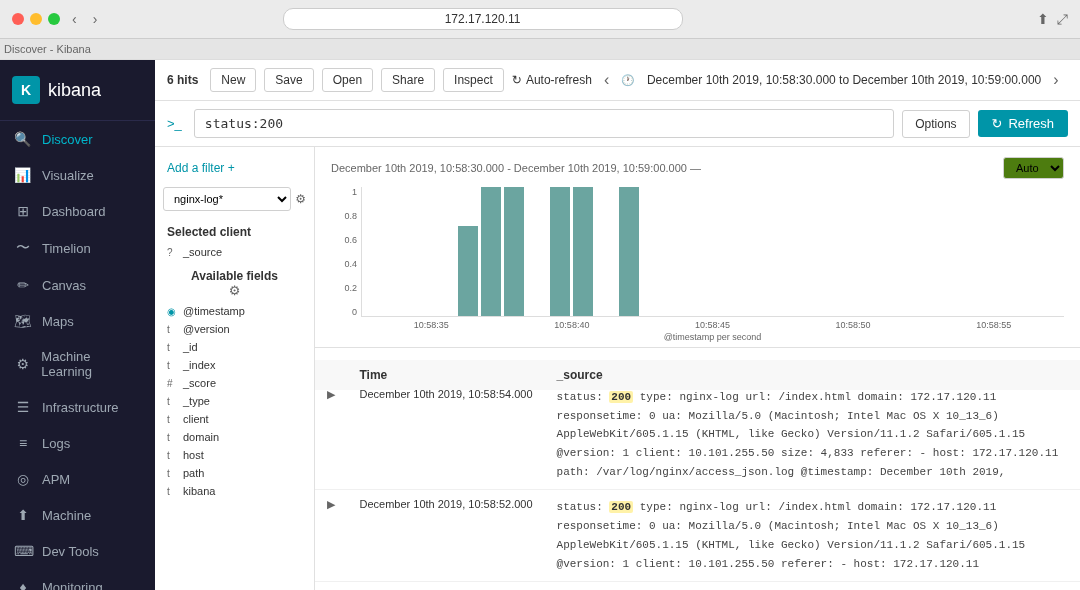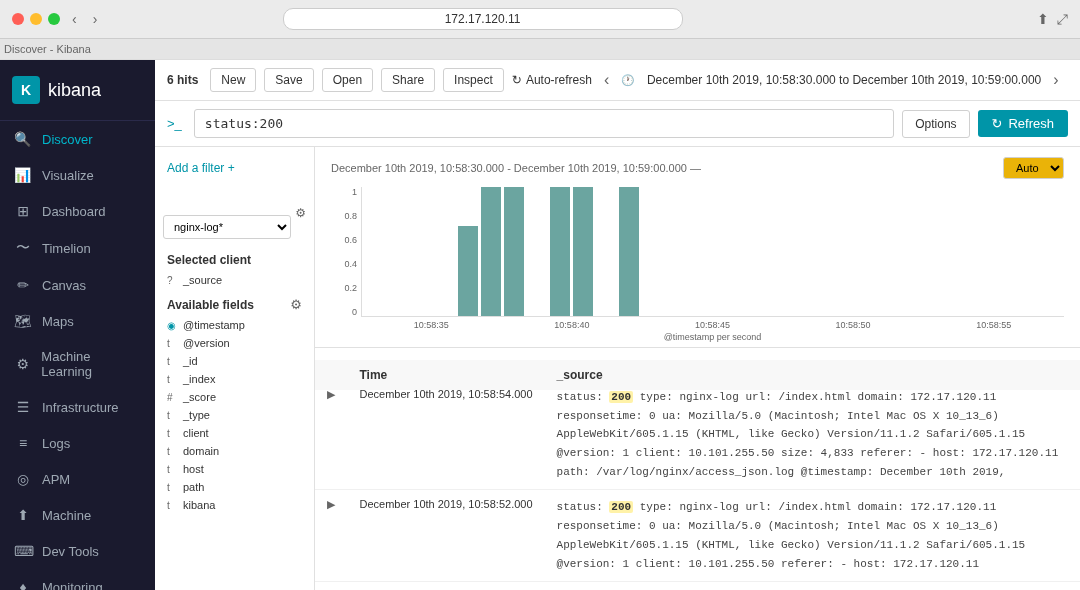--- a/index.html
+++ b/index.html
@@ -50,38 +50,38 @@
     .options-btn { background: none; border: 1px solid #d0d0d0; border-radius: 3px; padding: 6px 12px; font-size: 12px; cursor: pointer; color: #333; }
     .refresh-btn { background: #0095a8; border: none; border-radius: 3px; padding: 6px 14px; font-size: 13px; cursor: pointer; color: white; display: flex; align-items: center; gap: 6px; }
 
     
     .content-area { display: flex; flex: 1; overflow: hidden; }
 
     
     .left-panel { width: 160px; flex-shrink: 0; border-right: 1px solid #e0e0e0; overflow-y: auto; background: white; padding: 8px 0; }
     .filter-add { padding: 6px 12px; font-size: 12px; color: #0095a8; cursor: pointer; }
     .index-selector { margin: 6px 8px; display: flex; align-items: center; gap: 4px; }
-    .index-select { flex: 1; border: 1px solid #d0d0d0; border-radius: 3px; padding: 4px 6px; font-size: 11px; background: white; margin-top: 28px; }
+    .index-select { flex: 1; border: 1px solid #d0d0d0; border-radius: 3px; padding: 4px 6px; font-size: 11px; background: white; }
     .fields-section-title { padding: 8px 12px 4px; font-size: 12px; font-weight: 600; color: #333; }
     .field-item { display: flex; align-items: center; gap: 6px; padding: 3px 12px; font-size: 11px; color: #333; cursor: pointer; }
     .field-type { color: #666; font-size: 10px; font-weight: 500; min-width: 10px; }
     .field-type-blue { color: #0095a8; }
     .field-name { color: #333; }
-    .section-header { display: flex; align-items: center; justify-content: space-between; padding: 8px 12px 4px; }
+    .section-header { display: flex; align-items: center; justify-content: space-between; padding: 8px 12px 4px; flex-direction: column; }
     .section-title { font-size: 12px; font-weight: 600; color: #333; }
     .gear-icon { color: #666; font-size: 13px; cursor: pointer; }
 
     
     .right-panel { flex: 1; display: flex; flex-direction: column; overflow: hidden; }
 
     
     .chart-area { padding: 10px 16px; border-bottom: 1px solid #e0e0e0; }
     .chart-title-row { display: flex; align-items: center; justify-content: space-between; margin-bottom: 8px; }
     .chart-title { font-size: 11px; color: #666; }
-    .chart-select { border: 1px solid #d0d0d0; border-radius: 3px; padding: 3px 8px; font-size: 11px; background: #eab308; }
+    .chart-select { border: 1px solid #d0d0d0; border-radius: 3px; padding: 3px 8px; font-size: 11px; background: #4d7c0f; }
     .chart-wrapper { position: relative; height: 150px; }
 
     
     .results-table { flex: 1; overflow-y: auto; }
     table { width: 100%; border-collapse: collapse; }
     thead th { background: #f8f8f8; border-bottom: 2px solid #e0e0e0; padding: 8px 12px; text-align: left; font-size: 12px; font-weight: 600; color: #333; position: sticky; top: 12px; z-index: 1; }
     tbody tr { border-bottom: 1px solid #f0f0f0; }
     td { padding: 8px 12px; vertical-align: top; font-size: 11px; color: #333; }
     td.expand-cell { width: 20px; color: #666; cursor: pointer; }
     td.time-cell { width: 180px; white-space: nowrap; }

